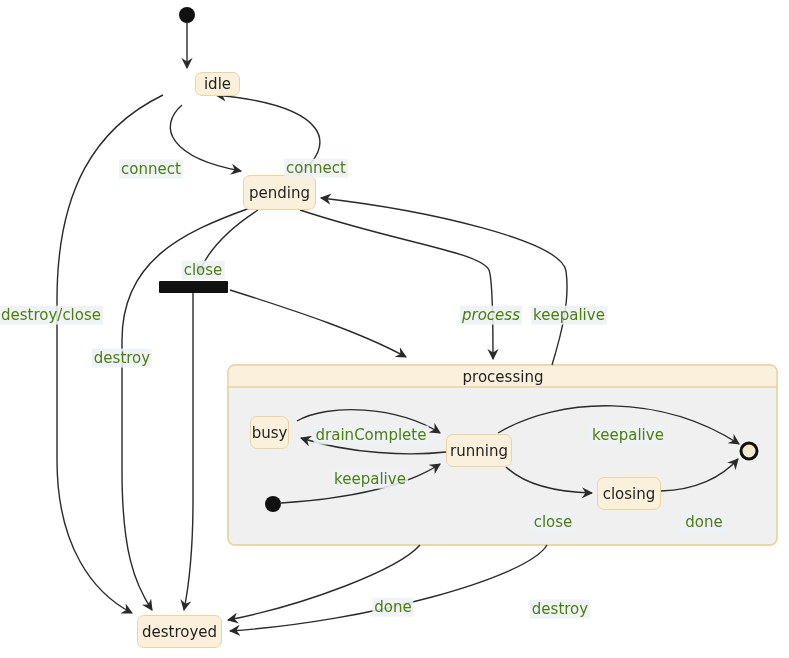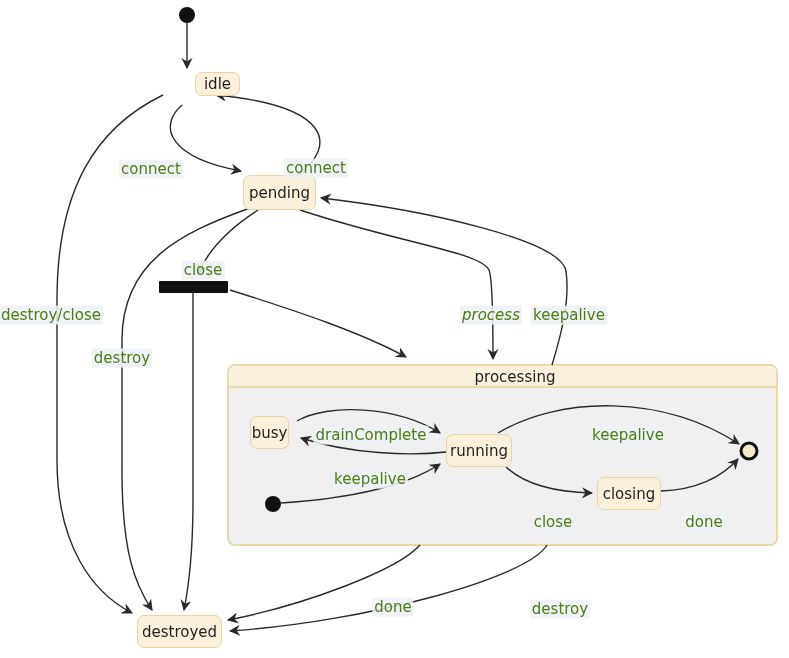--- a/index.html
+++ b/index.html
@@ -81,21 +81,21 @@
   <div class="state" style="left:250px; top:416px; width:39px; height:33px;">
     <span>busy</span>
   </div>
   <div class="state" style="left:597px; top:477px; width:64px; height:33px;">
     <span>closing</span>
   </div>
   <div class="state" style="left:446px; top:434px; width:66px; height:33px;">
     <span>running</span>
   </div>
 
-  <div class="composite-title" style="left:503px; top:377px;margin-left:12px;">processing</div>
+  <div class="composite-title" style="left:503px; top:377px;">processing</div>
 
   <div class="edge-label" style="left:151px; top:141px;">connect</div>
   <div class="edge-label" style="left:316px; top:140px;">connect</div>
   <div class="edge-label" style="left:203px; top:242px;">close</div>
   <div class="edge-label" style="left:51px; top:287px;">destroy/close</div>
   <div class="edge-label" style="left:122px; top:330px;">destroy</div>
   <div class="edge-label" style="left:491px; top:287px;font-style:italic;">process</div>
   <div class="edge-label" style="left:569px; top:287px;">keepalive</div>
   <div class="edge-label" style="left:371px; top:407px;">drainComplete</div>
   <div class="edge-label" style="left:370px; top:451px;">keepalive</div>

